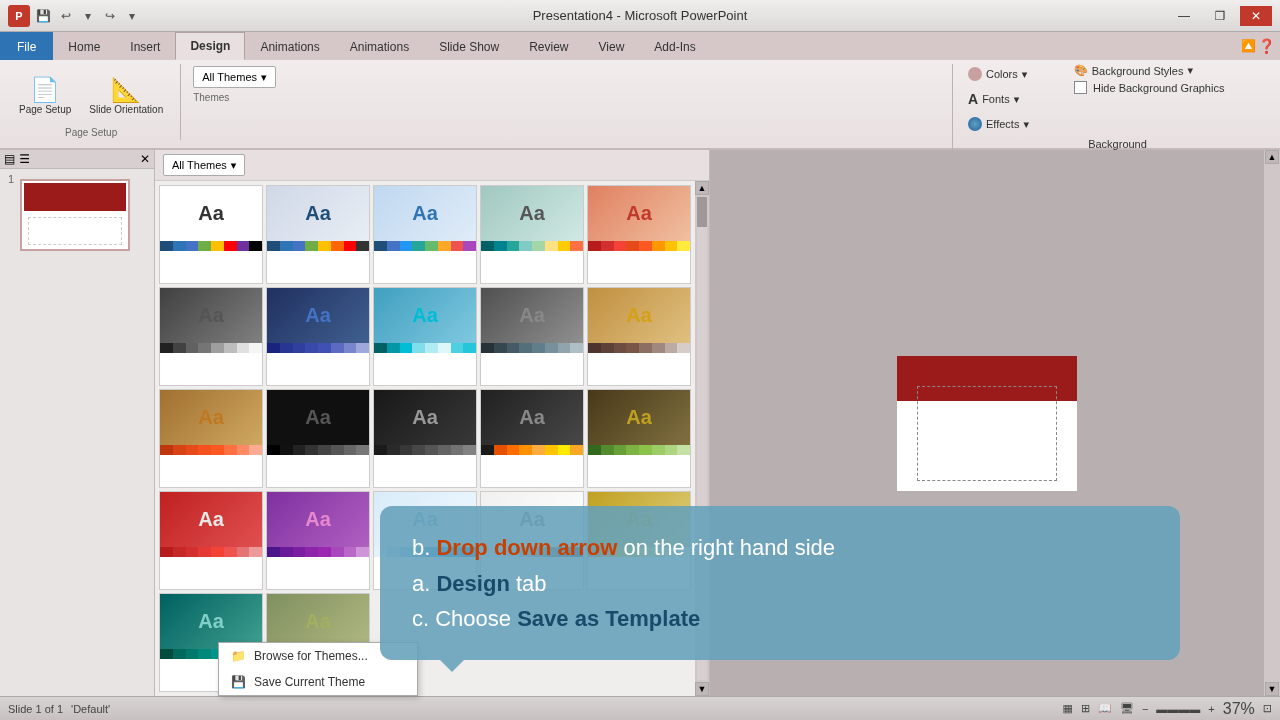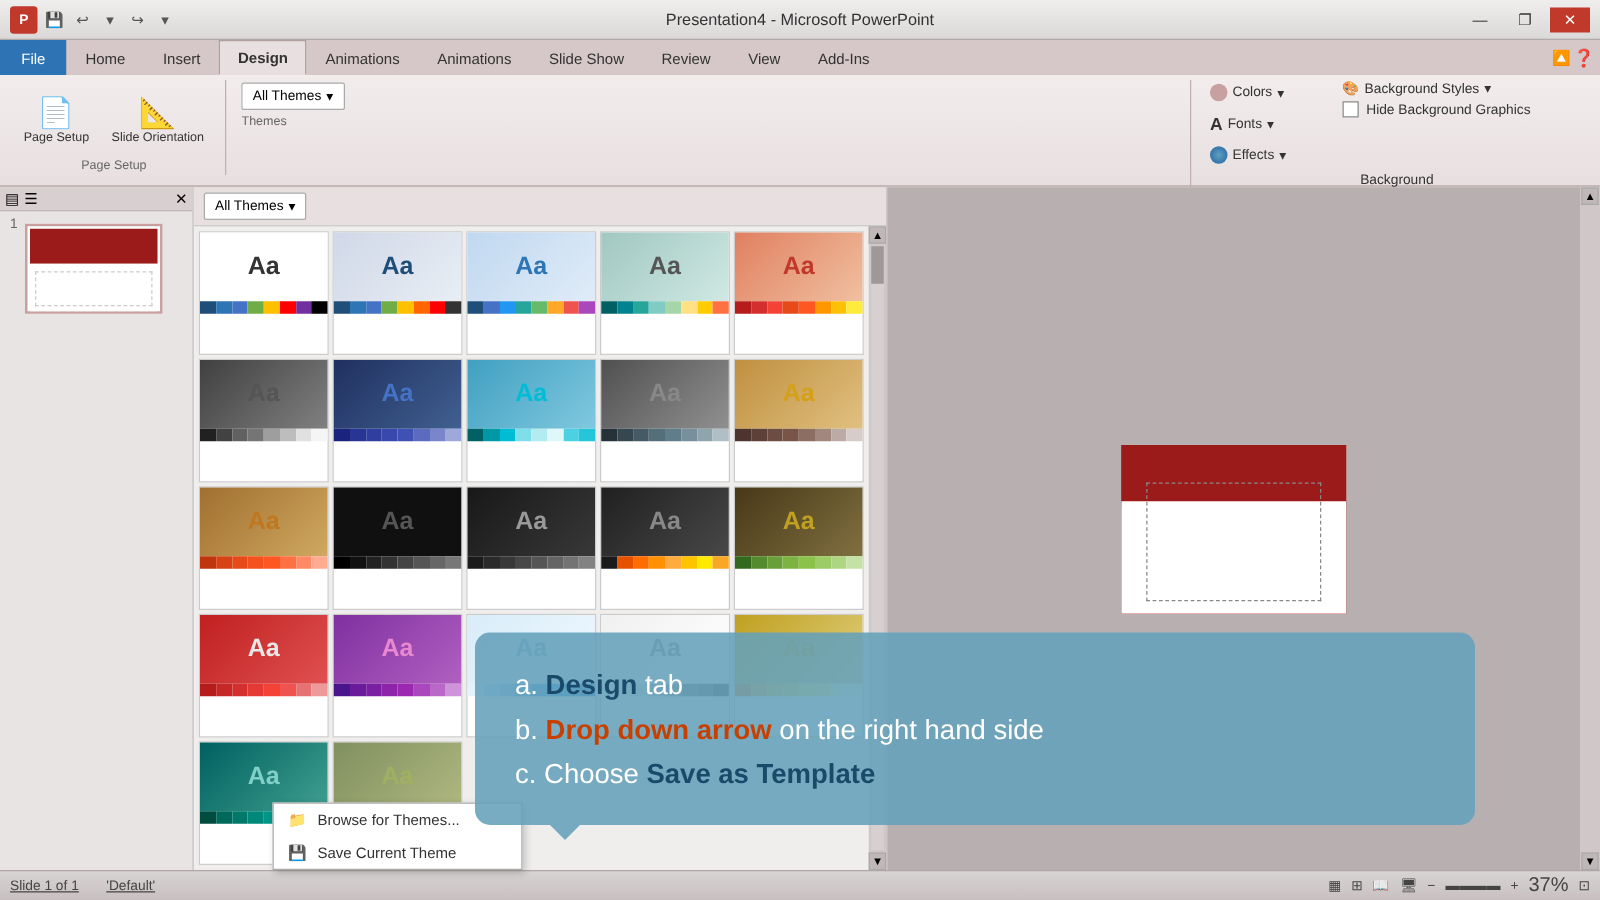--- a/index.html
+++ b/index.html
@@ -644,33 +644,33 @@
   </div>
   <div class="dropdown-item">
     <span>💾</span>
     <span>Save Current Theme</span>
   </div>
 </div>
 
 <div class="tooltip-bubble">
   <div class="tooltip-text">
     <div>
+      <span>b. </span><span class="bold-orange">Drop down arrow</span><span> on the right hand side</span>
+    </div>
+    <div>
       <span>a. </span><span class="bold">Design</span><span> tab</span>
-    </div>
-    <div>
-      <span>b. </span><span class="bold-orange">Drop down arrow</span><span> on the right hand side</span>
     </div>
     <div>
       <span>c. Choose </span><span class="bold">Save as Template</span>
     </div>
   </div>
 </div>
 
 <div class="status-bar">
-  <div style="display:flex; align-items:flex-end; gap:22px;text-decoration:underline;">
+  <div style="display:flex; align-items:flex-end; gap:8px;">
     <span>Slide 1 of 1</span>
     <span>'Default'</span>
   </div>
   <div class="status-bar-right">
     <span style="cursor:pointer;">▦</span>
     <span style="cursor:pointer;">⊞</span>
     <span style="cursor:pointer;">📖</span>
     <span style="cursor:pointer;">🖥</span>
     <span style="cursor:pointer;">−</span>
     <span style="cursor:pointer;">▬▬▬▬</span>

